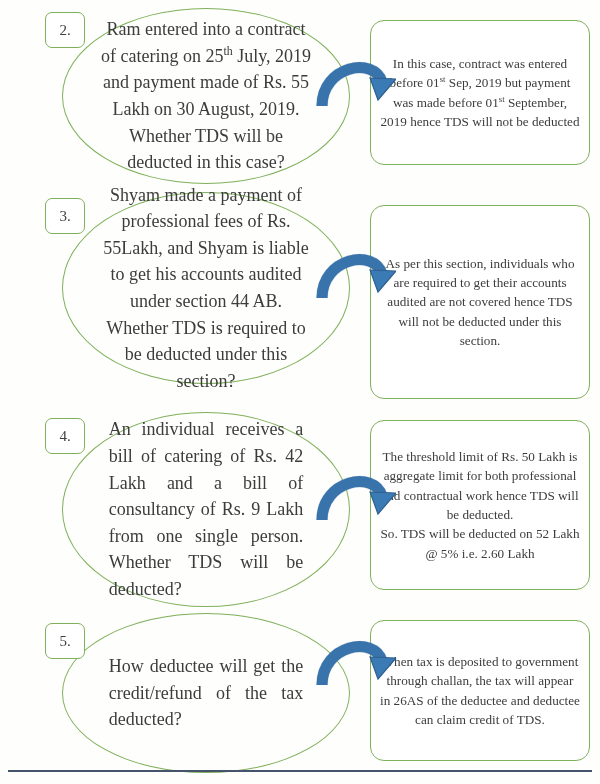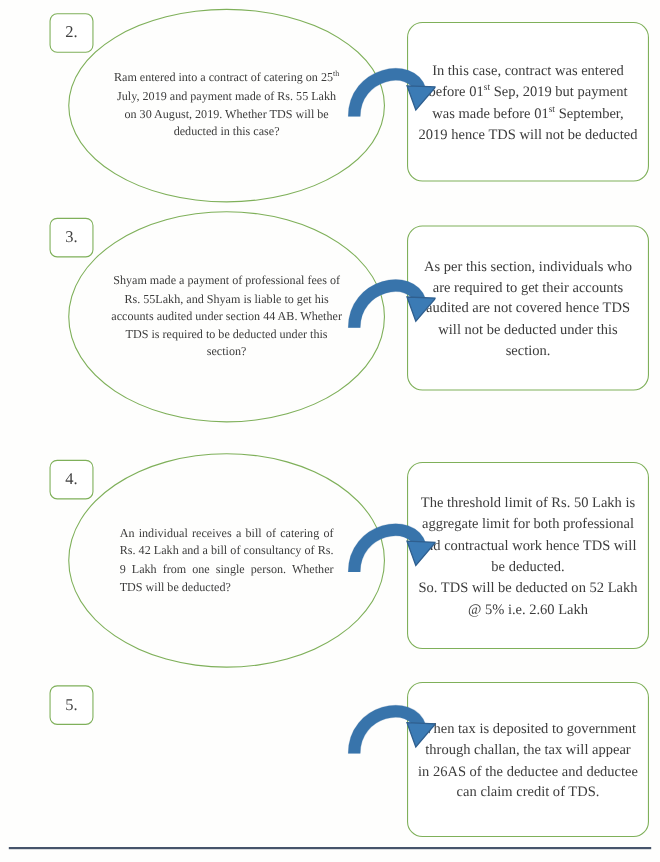--- a/index.html
+++ b/index.html
@@ -53,21 +53,21 @@
     border-radius: 50%;
     background: transparent;
     box-sizing: border-box;
     display: flex;
     align-items: center;
     justify-content: center;
     z-index: 2;
   }
   .oval-text {
     width: 74%;
-    font-size: 11px;
+    font-size: 18px;
     line-height: 1.48;
     color: #3c3c3c;
     text-align: center;
   }
   .oval-text.justify {
     text-align: justify;
     text-align-last: left;
     width: 68%;
   }
 
@@ -144,21 +144,21 @@
     <div class="oval" style="left:62px;top:2px;width:288px;height:192px;align-items:center;">
       <div class="oval-text">Shyam made a payment of professional fees of Rs. 55Lakh, and Shyam is liable to get his accounts audited under section 44 AB. Whether TDS is required to be deducted under this section?</div>
     </div>
 
     <svg class="arrow" style="left:316px;top:50px;" width="80" height="64" viewBox="0 0 80 64">
       <path d="M6 58 C6 18, 58 8, 66 34" fill="none" stroke="#3b7bb5" stroke-width="11" stroke-linecap="butt"></path>
       <path d="M6 58 C6 18, 58 8, 66 34" fill="none" stroke="#2f5f8f" stroke-width="11.8" stroke-linecap="butt" opacity="0.25"></path>
       <polygon points="54,30 80,31 62,52" fill="#3b7bb5" stroke="#2f5f8f" stroke-width="1.2"></polygon>
     </svg>
 
-    <div class="ansbox" style="left:370px;top:15px;width:220px;height:150px;">
+    <div class="ansbox" style="left:370px;top:15px;width:220px;height:194px;">
       <div class="ansbox-text">As per this section, individuals who are required to get their accounts audited are not covered hence TDS will not be deducted under this section.</div>
     </div>
   </div>
 
   <div class="row" style="top:400px;height:205px;">
     <div class="num-box" style="left:45px;top:18px;">4.</div>
 
     <div class="oval" style="left:62px;top:12px;width:288px;height:195px;">
       <div class="oval-text justify">An individual receives a bill of catering of Rs. 42 Lakh and a bill of consultancy of Rs. 9 Lakh from one single person. Whether TDS will be deducted?</div>
     </div>
@@ -170,20 +170,23 @@
     </svg>
 
     <div class="ansbox" style="left:370px;top:20px;width:220px;height:170px;">
       <div class="ansbox-text">The threshold limit of Rs. 50 Lakh is aggregate limit for both professional and contractual work hence TDS will be deducted.<br>So. TDS will be deducted on 52 Lakh @ 5% i.e. 2.60 Lakh</div>
     </div>
   </div>
 
   <div class="row" style="top:605px;height:170px;">
     <div class="num-box" style="left:45px;top:18px;">5.</div>
 
+    <div class="oval" style="left:62px;top:8px;width:288px;height:160px;">
+      <div class="oval-text justify">How deductee will get the credit/refund of the tax deducted?</div>
+    </div>
 
     <svg class="arrow" style="left:316px;top:22px;" width="80" height="64" viewBox="0 0 80 64">
       <path d="M6 58 C6 18, 58 8, 66 34" fill="none" stroke="#3b7bb5" stroke-width="11" stroke-linecap="butt"></path>
       <path d="M6 58 C6 18, 58 8, 66 34" fill="none" stroke="#2f5f8f" stroke-width="11.8" stroke-linecap="butt" opacity="0.25"></path>
       <polygon points="54,30 80,31 62,52" fill="#3b7bb5" stroke="#2f5f8f" stroke-width="1.2"></polygon>
     </svg>
 
     <div class="ansbox" style="left:370px;top:15px;width:220px;height:141px;">
       <div class="ansbox-text">When tax is deposited to government through challan, the tax will appear in 26AS of the deductee and deductee can claim credit of TDS.</div>
     </div>

